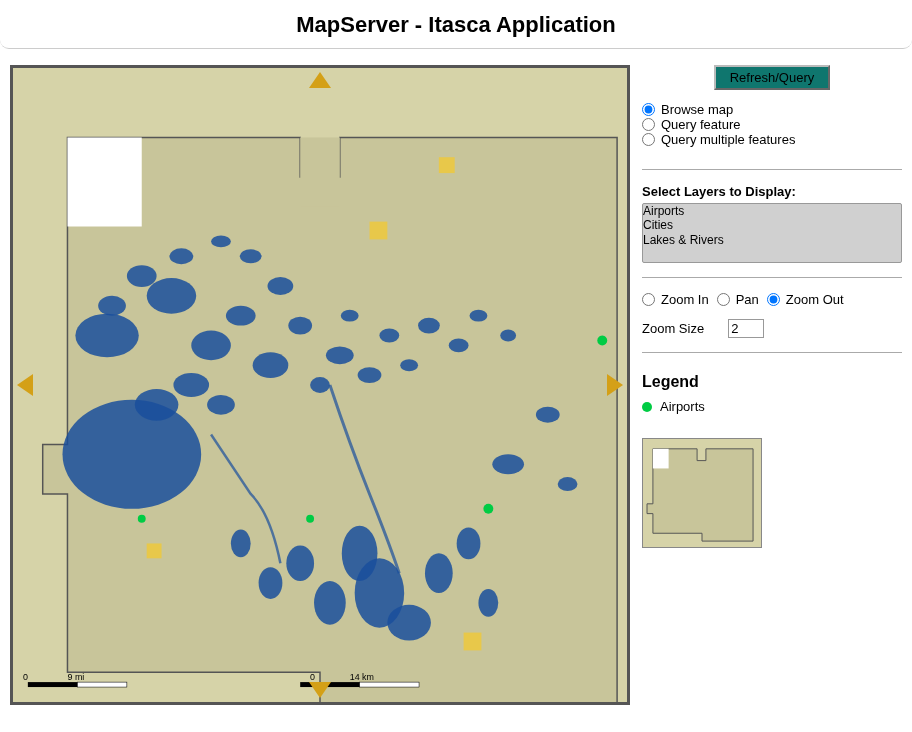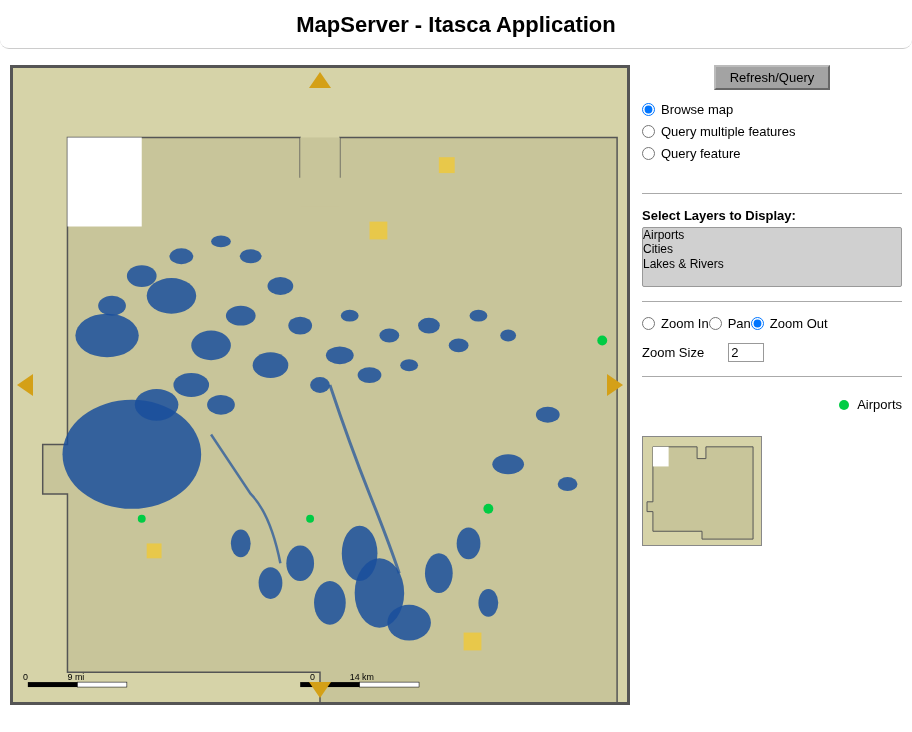--- a/index.html
+++ b/index.html
@@ -85,31 +85,31 @@
       display: flex;
       flex-direction: column;
       gap: 8px;
     }
     .refresh-btn-row {
       display: flex;
       justify-content: center;
       margin-bottom: 4px;
     }
     .refresh-btn {
-      background: #a3a3a3;
+      background: #0f766e;
       border: 2px outset #bbb;
       padding: 3px 14px;
       font-size: 13px;
       cursor: pointer;
     }
     .radio-group {
       display: flex;
       flex-direction: column;
-      gap: 7px;
-      margin-bottom: 18px;
+      gap: 0;
+      margin-bottom: 8px;
     }
     .radio-item {
       display: flex;
       align-items: center;
       gap: 6px;
     }
     .radio-item input[type="radio"] {
       cursor: pointer;
     }
     .divider {
@@ -123,20 +123,21 @@
     }
     .layers-select {
       width: 100%;
       height: 60px;
       border: 1px solid #999;
       background: #d0d0d0;
       font-size: 12px;
     }
     .zoom-row {
       display: flex;
+      gap: 8px;
       flex-wrap: wrap;
     }
     .zoom-size-row {
       display: flex;
       align-items: center;
       gap: 24px;
       margin-top: 4px;
     }
     .zoom-size-input {
       width: 36px;
@@ -150,21 +151,20 @@
     .legend-title {
       font-size: 16px;
       font-weight: bold;
       margin-bottom: 8px;
     }
     .legend-items {
       display: flex;
       flex-direction: column;
       gap: 5px;
       margin-bottom: 12px;
-      align-items: flex-end;
     }
     .legend-item {
       display: flex;
       align-items: center;
       gap: 8px;
       font-size: 13px;
     }
     .legend-dot {
       width: 10px;
       height: 10px;
@@ -306,25 +306,25 @@
       <button class="refresh-btn">Refresh/Query</button>
     </div>
 
     <div class="radio-group">
       <label class="radio-item">
         <input type="radio" name="map-mode" checked="" style="">
         <span>Browse map</span>
       </label>
       <label class="radio-item">
         <input type="radio" name="map-mode" style="">
+        <span>Query feature</span>
+      </label>
+      <label class="radio-item">
+        <input type="radio" name="map-mode" style="">
         <span>Query multiple features</span>
-      </label>
-      <label class="radio-item">
-        <input type="radio" name="map-mode" style="">
-        <span>Query feature</span>
       </label>
     </div>
 
     <hr class="divider">
 
     <div>
       <div class="section-label">Select Layers to Display:</div>
       <select class="layers-select" multiple="">
         <option>Airports</option>
         <option>Cities</option>
@@ -349,20 +349,21 @@
       </label>
     </div>
     <div class="zoom-size-row">
       <span>Zoom Size</span>
       <input type="text" class="zoom-size-input" value="2" style="">
     </div>
 
     <hr class="divider">
 
     <div class="legend-section">
+      <div class="legend-title">Legend</div>
       <div class="legend-items">
         <div class="legend-item">
           <div class="legend-dot" style="background:#00cc44;"></div>
           <span>Airports</span>
         </div>
       </div>
     </div>
 
     <div class="minimap-container">
       <svg class="minimap-svg" viewBox="0 0 120 110" xmlns="http://www.w3.org/2000/svg">

